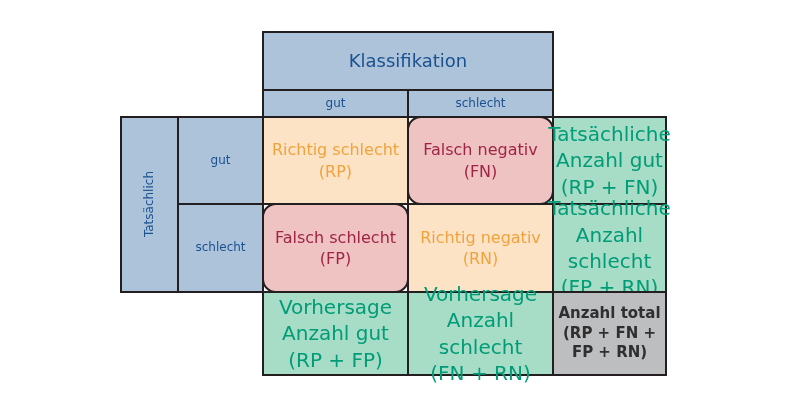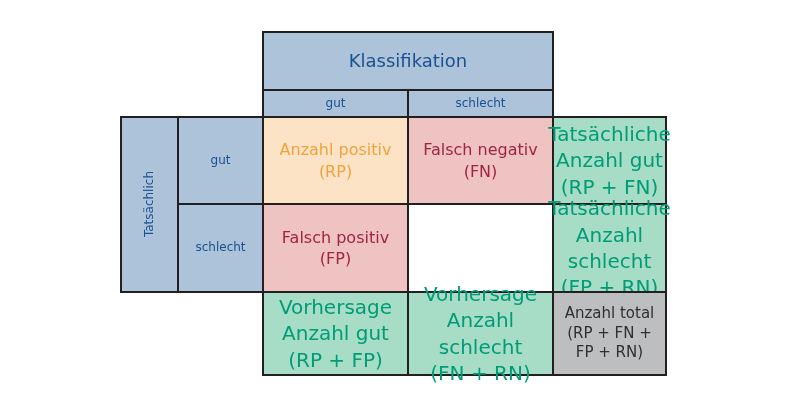--- a/index.html
+++ b/index.html
@@ -34,30 +34,32 @@
   .hdr-main { font-size: 18px; }
   .true-cell {
     background: var(--true-bg, #fde3c6);
     color: var(--true-text, #f0a33c);
     font-size: 16px;
   }
   .false-cell {
     background: var(--false-bg, #f0c3c3);
     color: var(--false-text, #a02445);
     font-size: 16px;
+    border-radius: 14px;
   }
   .sum-cell {
     background: var(--sum-bg, #a7dcc6);
     color: var(--sum-text, #009c77);
     font-size: 20px;
   }
   .total-cell {
     background: var(--total-bg, #bcbec0);
     color: var(--total-text, #2f2f2f);
     font-size: 15px;
+    font-weight: bold;
   }
   .vertical span {
     writing-mode: vertical-rl;
     transform: rotate(180deg);
   }
 </style>
 </head>
 <body>
 
 <div class="canvas">
@@ -75,26 +77,28 @@
   <div class="cell hdr vertical" style="left:120px; top:116px; width:59px; height:177px;">
     <span>Tatsächlich</span>
   </div>
   <div class="cell hdr" style="left:177px; top:116px; width:87px; height:89px;">
     <span>gut</span>
   </div>
   <div class="cell hdr" style="left:177px; top:203px; width:87px; height:90px;">
     <span>schlecht</span>
   </div>
 
-  <div class="cell true-cell" style="left:262px; top:116px; width:147px; height:89px;">Anzahl positiv
+  <div class="cell true-cell" style="left:262px; top:116px; width:147px; height:89px;">Richtig schlecht
 (RP)</div>
   <div class="cell false-cell" style="left:407px; top:116px; width:147px; height:89px;">Falsch negativ
 (FN)</div>
-  <div class="cell false-cell" style="left:262px; top:203px; width:147px; height:90px;">Falsch positiv
+  <div class="cell false-cell" style="left:262px; top:203px; width:147px; height:90px;">Falsch schlecht
 (FP)</div>
+  <div class="cell true-cell" style="left:407px; top:203px; width:147px; height:90px;">Richtig negativ
+(RN)</div>
 
   <div class="cell sum-cell" style="left:552px; top:116px; width:115px; height:89px;">Tatsächliche
 Anzahl gut
 (RP + FN)</div>
   <div class="cell sum-cell" style="left:552px; top:203px; width:115px; height:90px;">Tatsächliche
 Anzahl
 schlecht
 (FP + RN)</div>
 
   <div class="cell sum-cell" style="left:262px; top:291px; width:147px; height:85px;">Vorhersage

